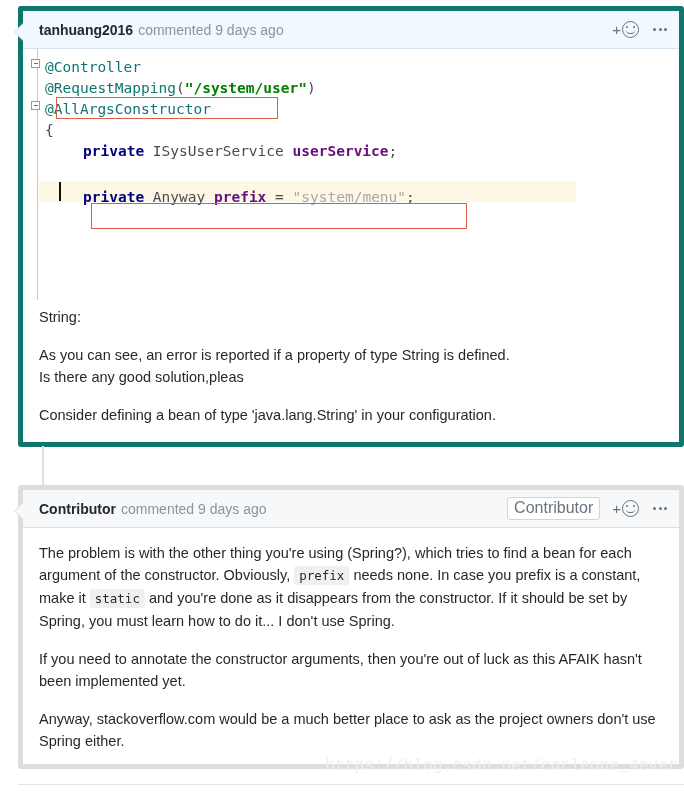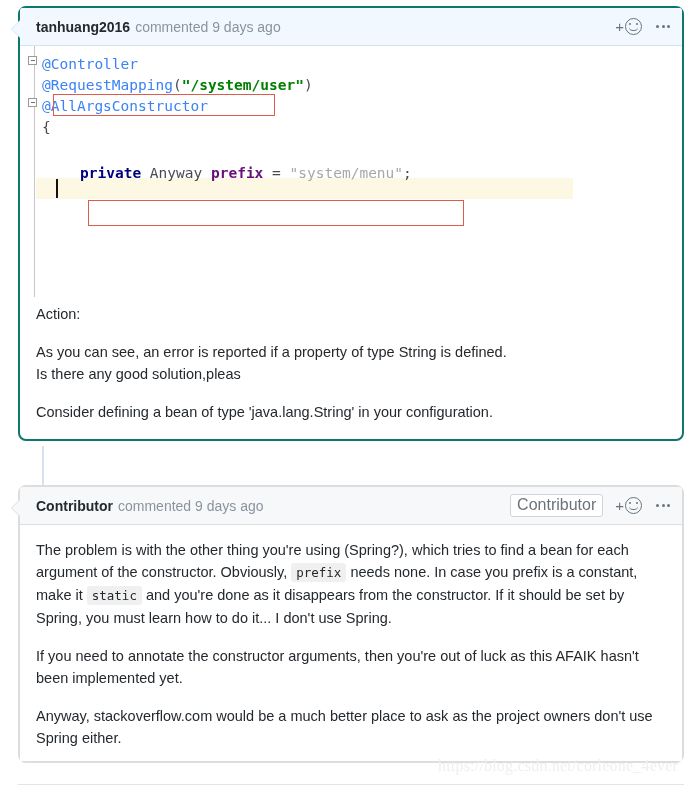--- a/index.html
+++ b/index.html
@@ -17,22 +17,22 @@
   }
 
   
   .comment {
     position: absolute;
     left: 18px;
     right: 0px;
     box-sizing: border-box;
   }
   .comment-box {
-    border: 2px solid #0f766e;
-    border-radius: 8px;
+    border: 5px solid #0f766e;
+    border-radius: 3px;
     background: #ffffff;
     position: relative;
   }
   .comment-box.gray { border-color: #dddddd; }
 
   
   .arrow-outer,
   .arrow-inner {
     position: absolute;
     width: 0; height: 0;
@@ -197,21 +197,21 @@
   }
   .hl-box {
     position: absolute;
     border: 1px solid #e05c4a;
     box-sizing: border-box;
     z-index: 3;
     pointer-events: none;
   }
 
   
-  .t-anno { color: #3b82f6; }
+  .t-anno { color: #0f766e; }
   .t-kw   { color: #000080; font-weight: bold; }
   .t-type { color: #4a4a55; }
   .t-field{ color: #660e7a; font-weight: bold; }
   .t-str  { color: #008000; font-weight: bold; }
   .t-strg { color: #a8a8a8; }
   .t-pun  { color: #4a4a55; }
 
   
   .prose {
     font-size: 14.5px;
@@ -229,21 +229,21 @@
     color: #24292e;
   }
 
   
   .watermark {
     position: absolute;
     right: 6px;
     bottom: 16px;
     font-size: 16px;
     color: #efefef;
-    font-family: Liberation Serif, serif;
+    font-family: Liberation Mono, monospace;
     white-space: nowrap;
     letter-spacing: 0.2px;
   }
   .bottom-rule {
     position: absolute;
     left: 18px; right: 0;
     bottom: 6px;
     height: 1px;
     background: #e4e4e4;
   }
@@ -288,28 +288,29 @@
 
         <div class="code-line" style="margin-top:2px;"><span class="t-anno">@Controller</span></div>
 
         <div class="code-line"><span class="t-anno">@RequestMapping</span><span class="t-pun">(</span><span class="t-str">"/system/user"</span><span class="t-pun">)</span></div>
 
         <div class="code-line"><span class="t-anno">@AllArgsConstructor</span></div>
 
 
         <div class="code-line"><span class="t-pun">{</span></div>
 
+        <div class="code-line" style="padding-left:60px;"><span class="t-kw">private</span> <span class="t-type">ISysUserService</span> <span class="t-field">userService</span><span class="t-pun">;</span></div>
 
         <div class="code-line">&nbsp;</div>
 
         <div class="code-line" style="padding-left:60px; margin-top:4px;"><span class="t-kw">private</span> <span class="t-type">Anyway</span> <span class="t-field">prefix</span> <span class="t-pun">=</span> <span class="t-strg">"system/menu"</span><span class="t-pun">;</span></div>
       </div>
 
       <div class="prose" style="padding-top:6px;">
-        <p>Action:</p>
+        <p>String:</p>
         <p>
           <span>As you can see, an error is reported if a property of type String is defined.</span><br>
           <span>Is there any good solution,pleas</span>
         </p>
         <p>Consider defining a bean of type 'java.lang.String' in your configuration.</p>
       </div>
 
     </div>
   </div>
 </div>

